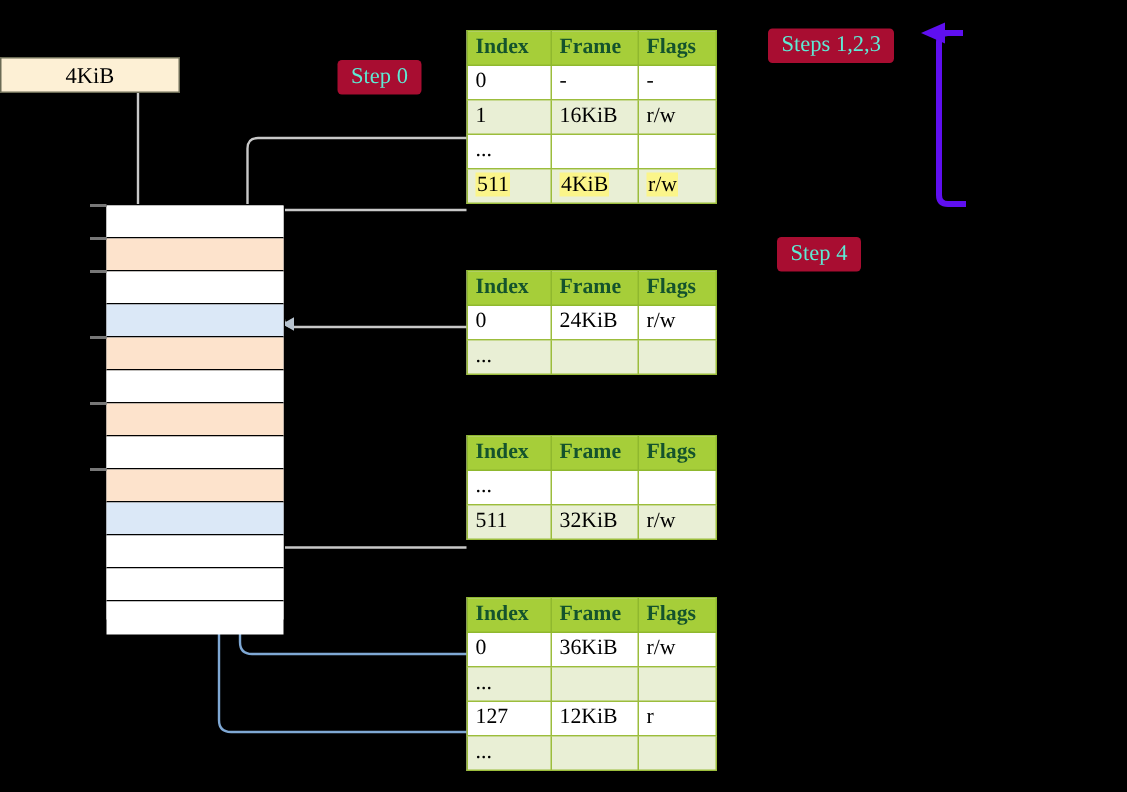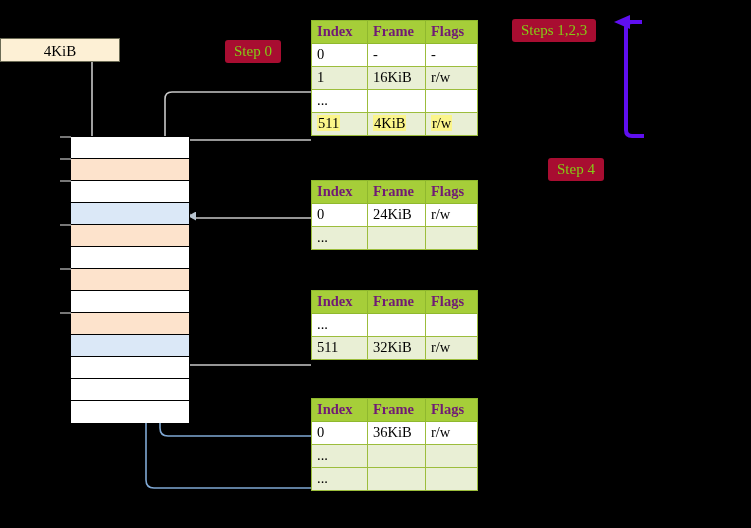--- a/index.html
+++ b/index.html
@@ -37,32 +37,32 @@
     border: 1px solid #6b6b55;
     color: #000000;
     font-size: 15px;
     line-height: 24px;
     text-align: center;
     box-sizing: border-box;
   }
 
   
   .badge {
-    color: #84cc16;
+    color: #5eead4;
     font-size: 15px;
     padding: 2px 9px 3px 9px;
     border-radius: 3px;
     white-space: nowrap;
     line-height: 18px;
   }
   .badge-red   { background: #a80d31; }
   .badge-blue  { background: #5f0ff0; }
 
   #badge-step0  { left: 188px; top: 40px; margin-left: 37px; }
-  #badge-step4  { left: 548px; top: 158px; }
+  #badge-step4  { left: 518px; top: 158px; }
   #badge-steps123  { left: 512px; top: 19px; }
   #badge-steps1234 { left: 650px; top: 19px; }
 
   
   #memory-column {
     left: 70px;
     top: 136px;
     width: 120px;
     height: 278px;
     border: 1px solid #000000;
@@ -98,21 +98,21 @@
     border: 1px solid #9cbd3c;
     padding: 2px 5px 3px 5px;
     text-align: left;
     font-weight: normal;
     height: 18px;
     box-sizing: border-box;
     white-space: nowrap;
   }
   .pt th {
     background: #a6ce39;
-    color: #701a75;
+    color: #14532d;
     font-weight: bold;
     font-size: 14.5px;
     border-color: #8fb82e;
   }
   .pt td.c-index { width: 56px; }
   .pt td.c-frame { width: 58px; }
   .pt td.c-flags { width: 52px; }
   .pt th.c-index { width: 56px; }
   .pt th.c-frame { width: 58px; }
   .pt th.c-flags { width: 52px; }
@@ -301,20 +301,25 @@
         <tr>
           <td class="c-index">0</td>
           <td class="c-frame">36KiB</td>
           <td class="c-flags">r/w</td>
         </tr>
         <tr class="alt">
           <td class="c-index">...</td>
           <td class="c-frame"></td>
           <td class="c-flags"></td>
         </tr>
+        <tr>
+          <td class="c-index">127</td>
+          <td class="c-frame">12KiB</td>
+          <td class="c-flags">r</td>
+        </tr>
         <tr class="alt">
           <td class="c-index">...</td>
           <td class="c-frame"></td>
           <td class="c-flags"></td>
         </tr>
       </tbody>
     </table>
 
 </div>
 

